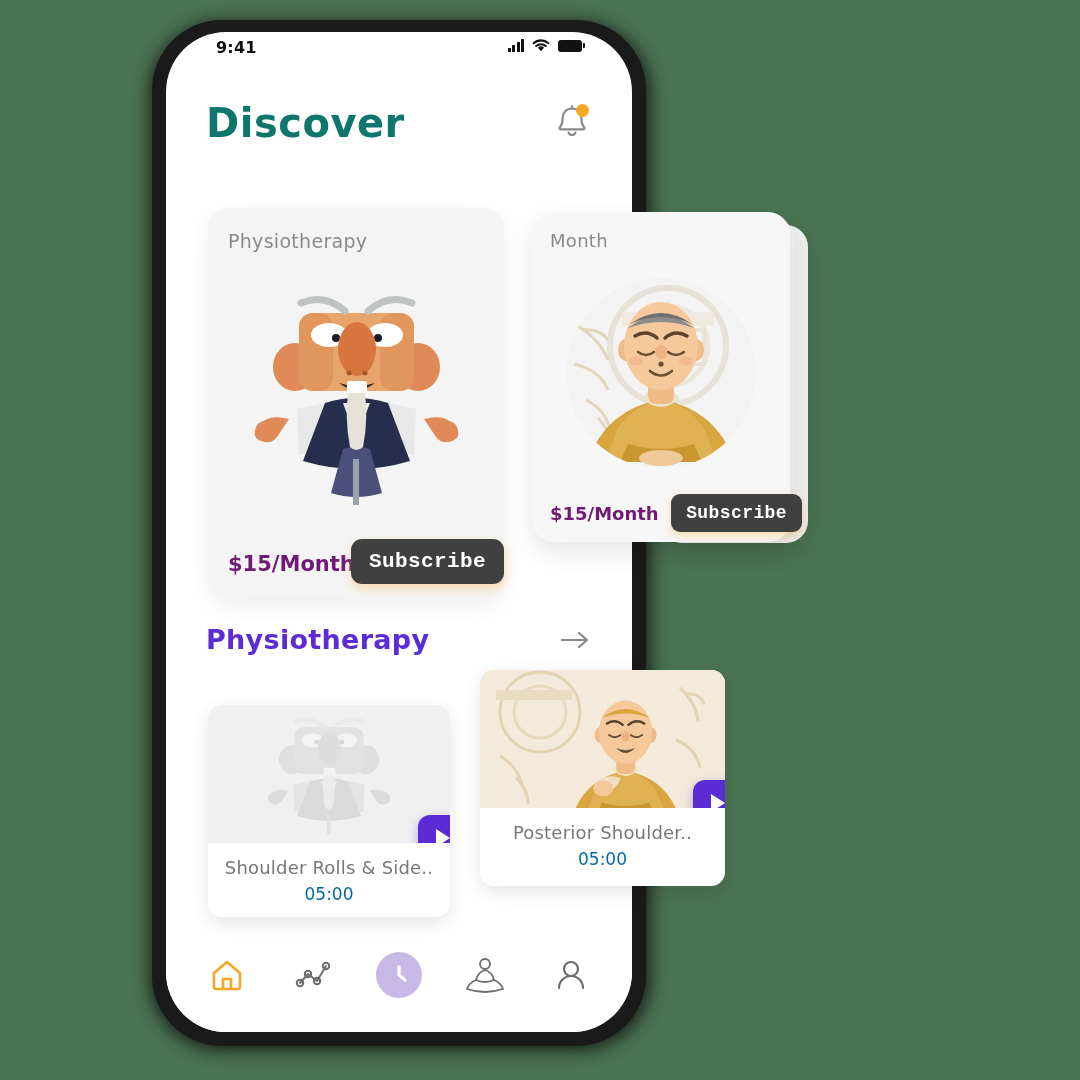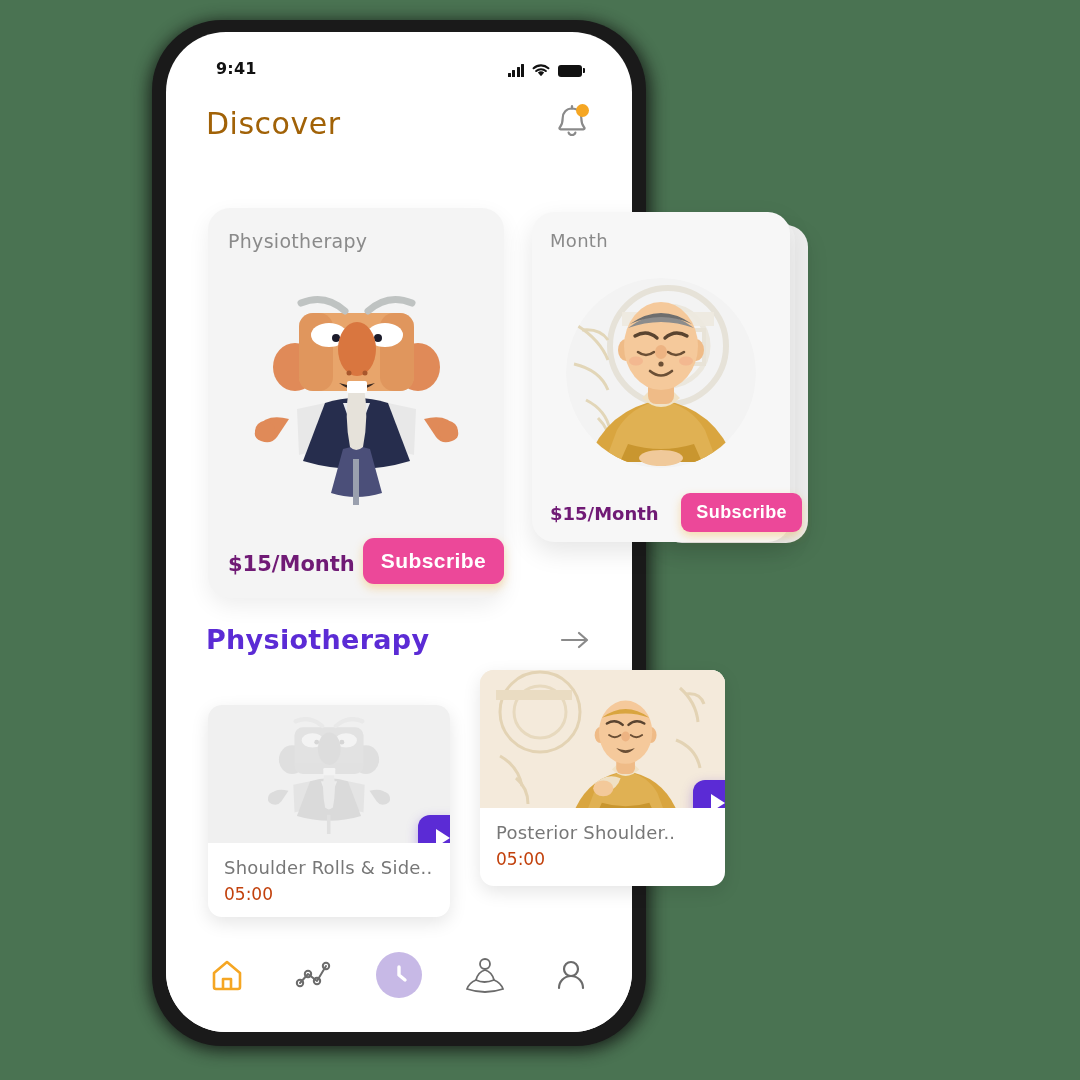--- a/index.html
+++ b/index.html
@@ -38,21 +38,21 @@
     width: 466px; height: 1000px;
     border-radius: 60px;
     background: #ffffff;
     overflow: hidden;
   }
 
   
   .statusbar {
     position: absolute; left: 0; top: 0;
     width: 466px; height: 46px;
-    display: flex; align-items: flex-end;
+    display: flex; align-items: flex-start;
     justify-content: space-between;
     padding: 6px 50px 0 50px;
     box-sizing: border-box;
   }
   .status-time {
     font-size: 16px; font-weight: 700; color: #111;
     letter-spacing: .2px;
   }
   .status-icons { display: flex; align-items: center; gap: 7px; }
   .sig { display: flex; align-items: flex-end; gap: 1.5px; height: 13px; }
@@ -73,22 +73,22 @@
   
   .appbar {
     position: absolute; left: 0; top: 56px;
     width: 466px; height: 70px;
     display: flex; align-items: center;
     justify-content: space-between;
     padding: 0 40px;
     box-sizing: border-box;
   }
   .app-title {
-    font-size: 30px; color: #a16207;
-    font-weight: 400; letter-spacing: .5px;
+    font-size: 40px; color: #0f766e;
+    font-weight: 700; letter-spacing: .5px;
     font-family: "DejaVu Sans", sans-serif;
   }
   .bell-wrap { position: relative; width: 40px; height: 42px; cursor: pointer; }
   .bell-dot {
     position: absolute; right: 3px; top: 2px;
     width: 13px; height: 13px; border-radius: 50%;
     background: #F5A623;
   }
 
   
@@ -108,27 +108,27 @@
   .card-label {
     position: absolute; left: 20px; top: 22px;
     font-size: 19px; color: #8a8a8a; letter-spacing: .3px;
   }
   .card-price {
     position: absolute; bottom: 22px; left: 20px;
     font-size: 21px; color: #701a75; font-weight: 600;
   }
   .sub-btn {
     position: absolute; bottom: 14px; right: 0px;
-    background: #ec4899; color: #fff;
+    background: #404040; color: #fff;
     border: none; border-radius: 11px;
     padding: 11px 18px;
     font-size: 21px; font-weight: 700;
     letter-spacing: .4px; cursor: pointer;
     box-shadow: 0 4px 10px rgba(245,166,35,.35);
-    font-family: Liberation Sans, sans-serif;
+    font-family: Liberation Mono, monospace;
   }
   .card-art {
     position: absolute; left: 0; right: 0; top: 60px; bottom: 70px;
     display: flex; align-items: center; justify-content: center;
   }
 
   
   .card-stack3 {
     left: 392px; top: 30px; width: 258px; height: 348px;
     background: #EDEDED; border-radius: 22px;
@@ -164,20 +164,21 @@
   .arrow-btn { cursor: pointer; display:flex; }
 
   
   .videos { position: absolute; left: 0; top: 655px; width: 760px; height: 250px; }
   .vcard {
     position: absolute;
     background: #fff;
     border-radius: 14px;
     overflow: visible;
     box-shadow: 0 6px 18px rgba(0,0,0,.10);
+    text-align: center;
   }
   .vcard-1 { left: 42px; top: 18px; width: 242px; height: 212px; }
   .vcard-2 { left: 312px; top: 12px; width: 245px; height: 216px; }
   .vthumb {
     position: relative;
     height: 138px; border-radius: 14px 14px 0 0;
     overflow: hidden;
     display: flex; align-items: center; justify-content: center;
   }
   .vcard-1 .vthumb { background: #F0F0F0; }
@@ -196,21 +197,21 @@
     border-top: 9px solid transparent;
     border-bottom: 9px solid transparent;
     margin-left: 4px;
   }
   .vmeta { padding: 14px 16px 0 16px; }
   .vtitle {
     font-size: 18px; color: #777;
     white-space: nowrap; overflow: hidden;
     letter-spacing: .2px;
   }
-  .vtime { font-size: 17px; color: #c2410c; margin-top: 6px; }
+  .vtime { font-size: 17px; color: #0369a1; margin-top: 6px; }
 
   
   .bottomnav {
     position: absolute; left: 0; bottom: 0;
     width: 466px; height: 92px;
     background: #fff;
     display: flex; align-items: center;
     justify-content: space-around;
     padding: 0 18px 22px 18px;
     box-sizing: border-box;

